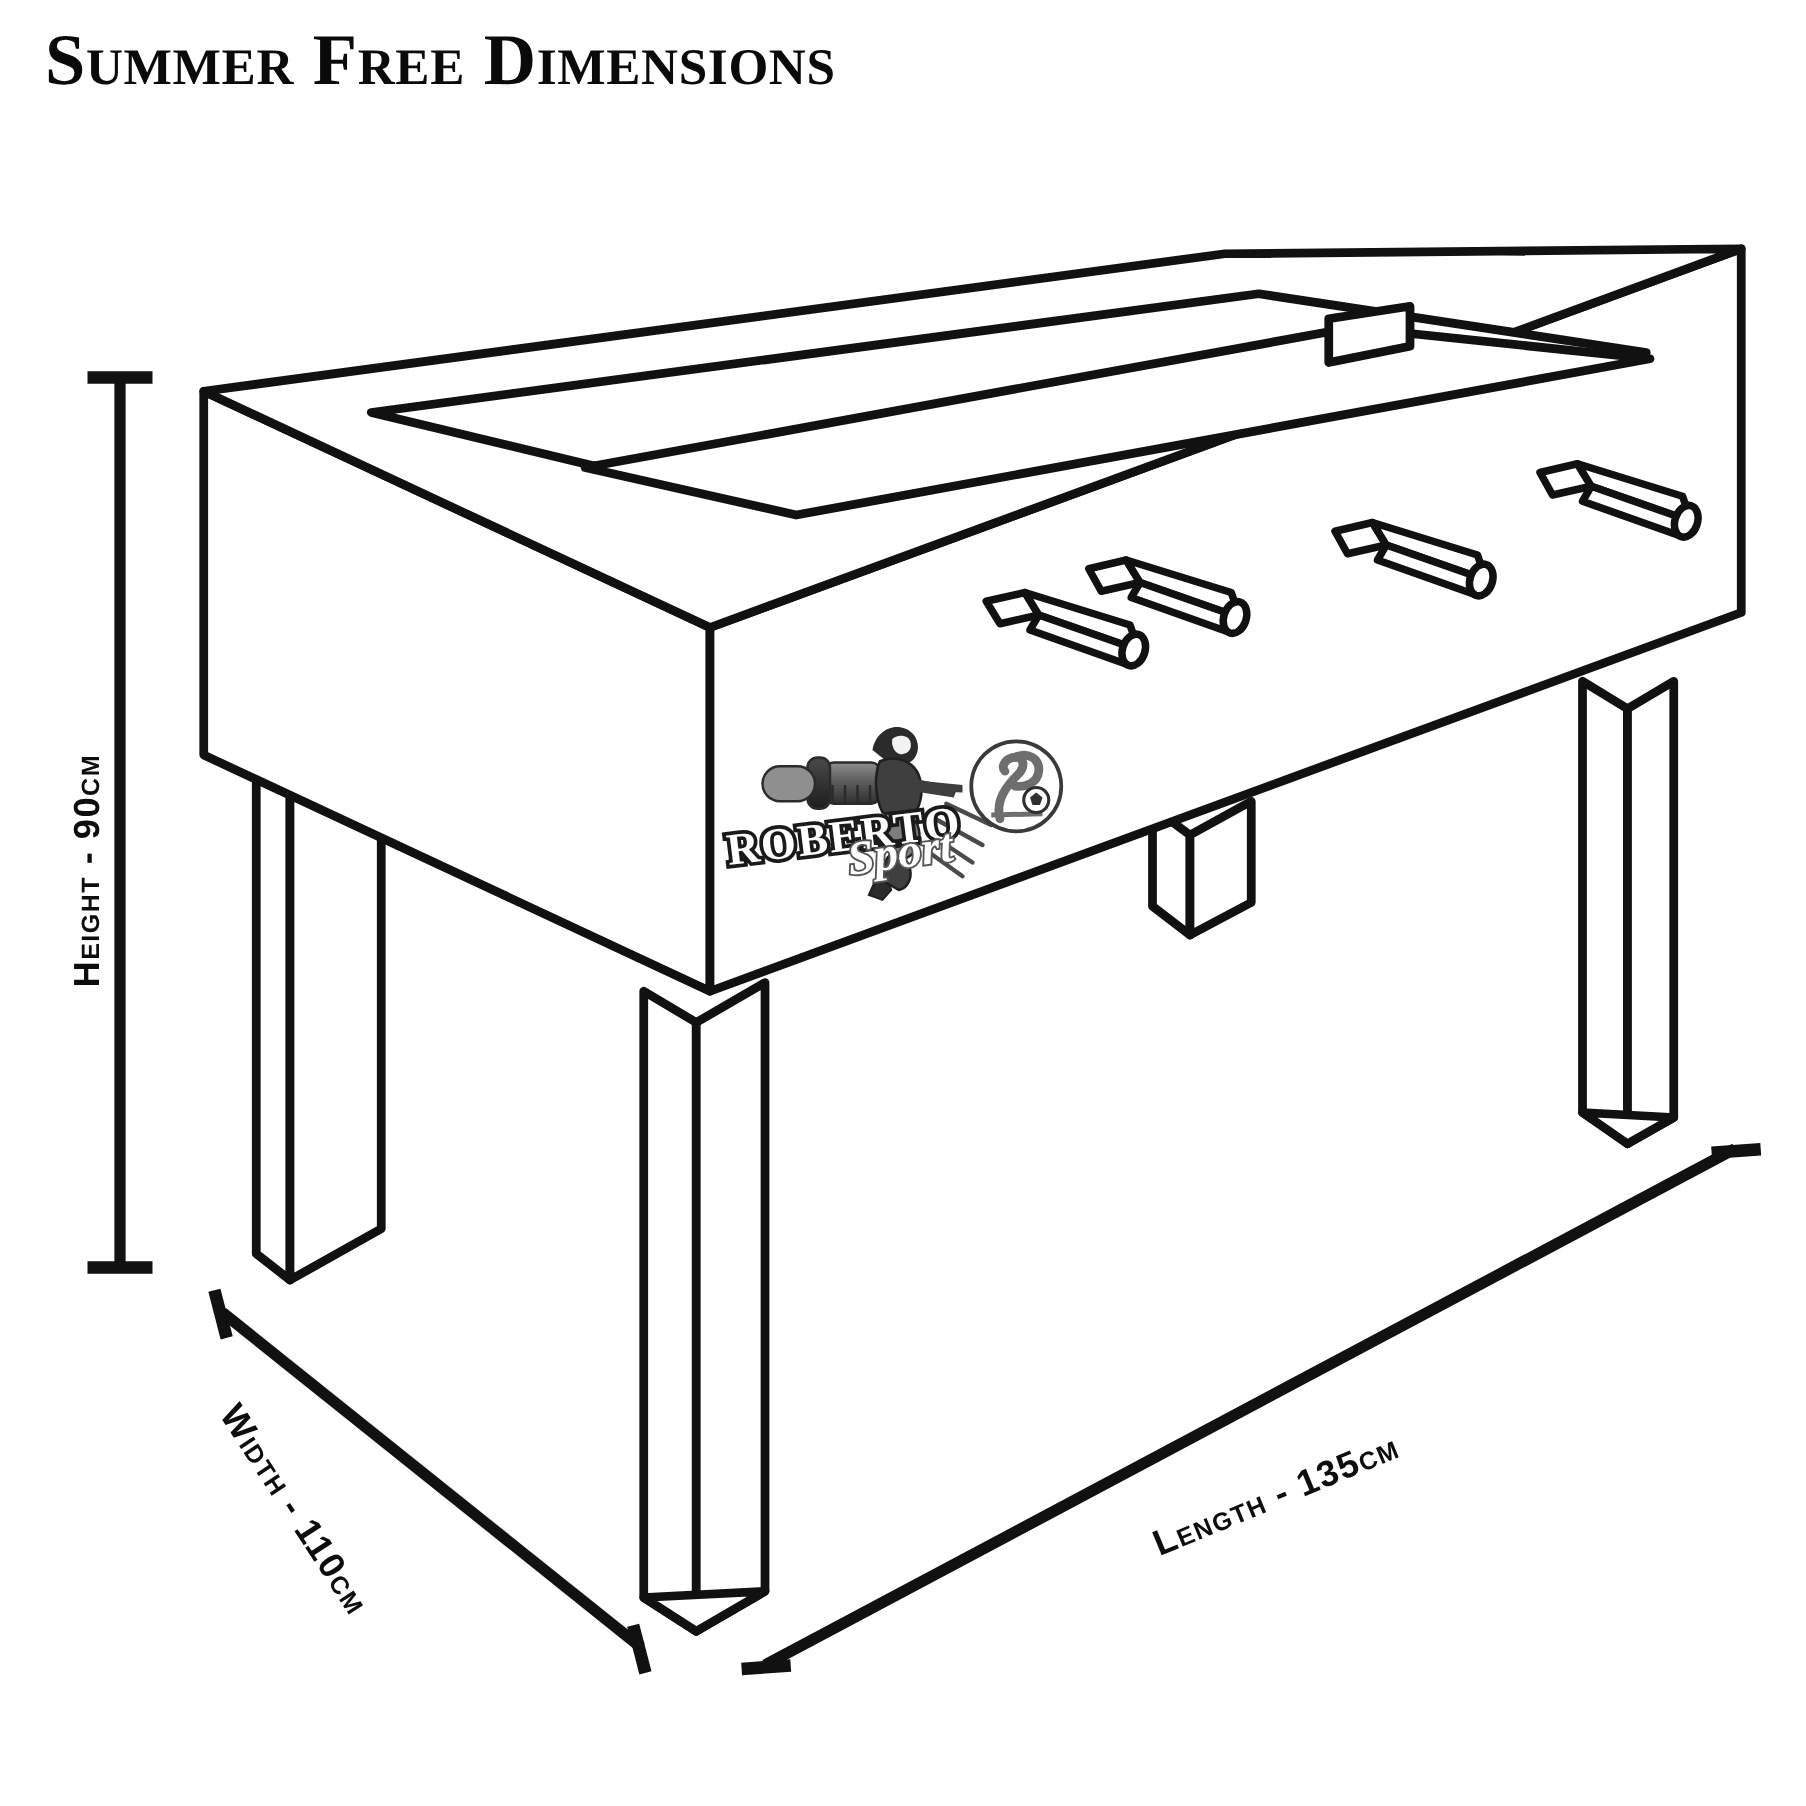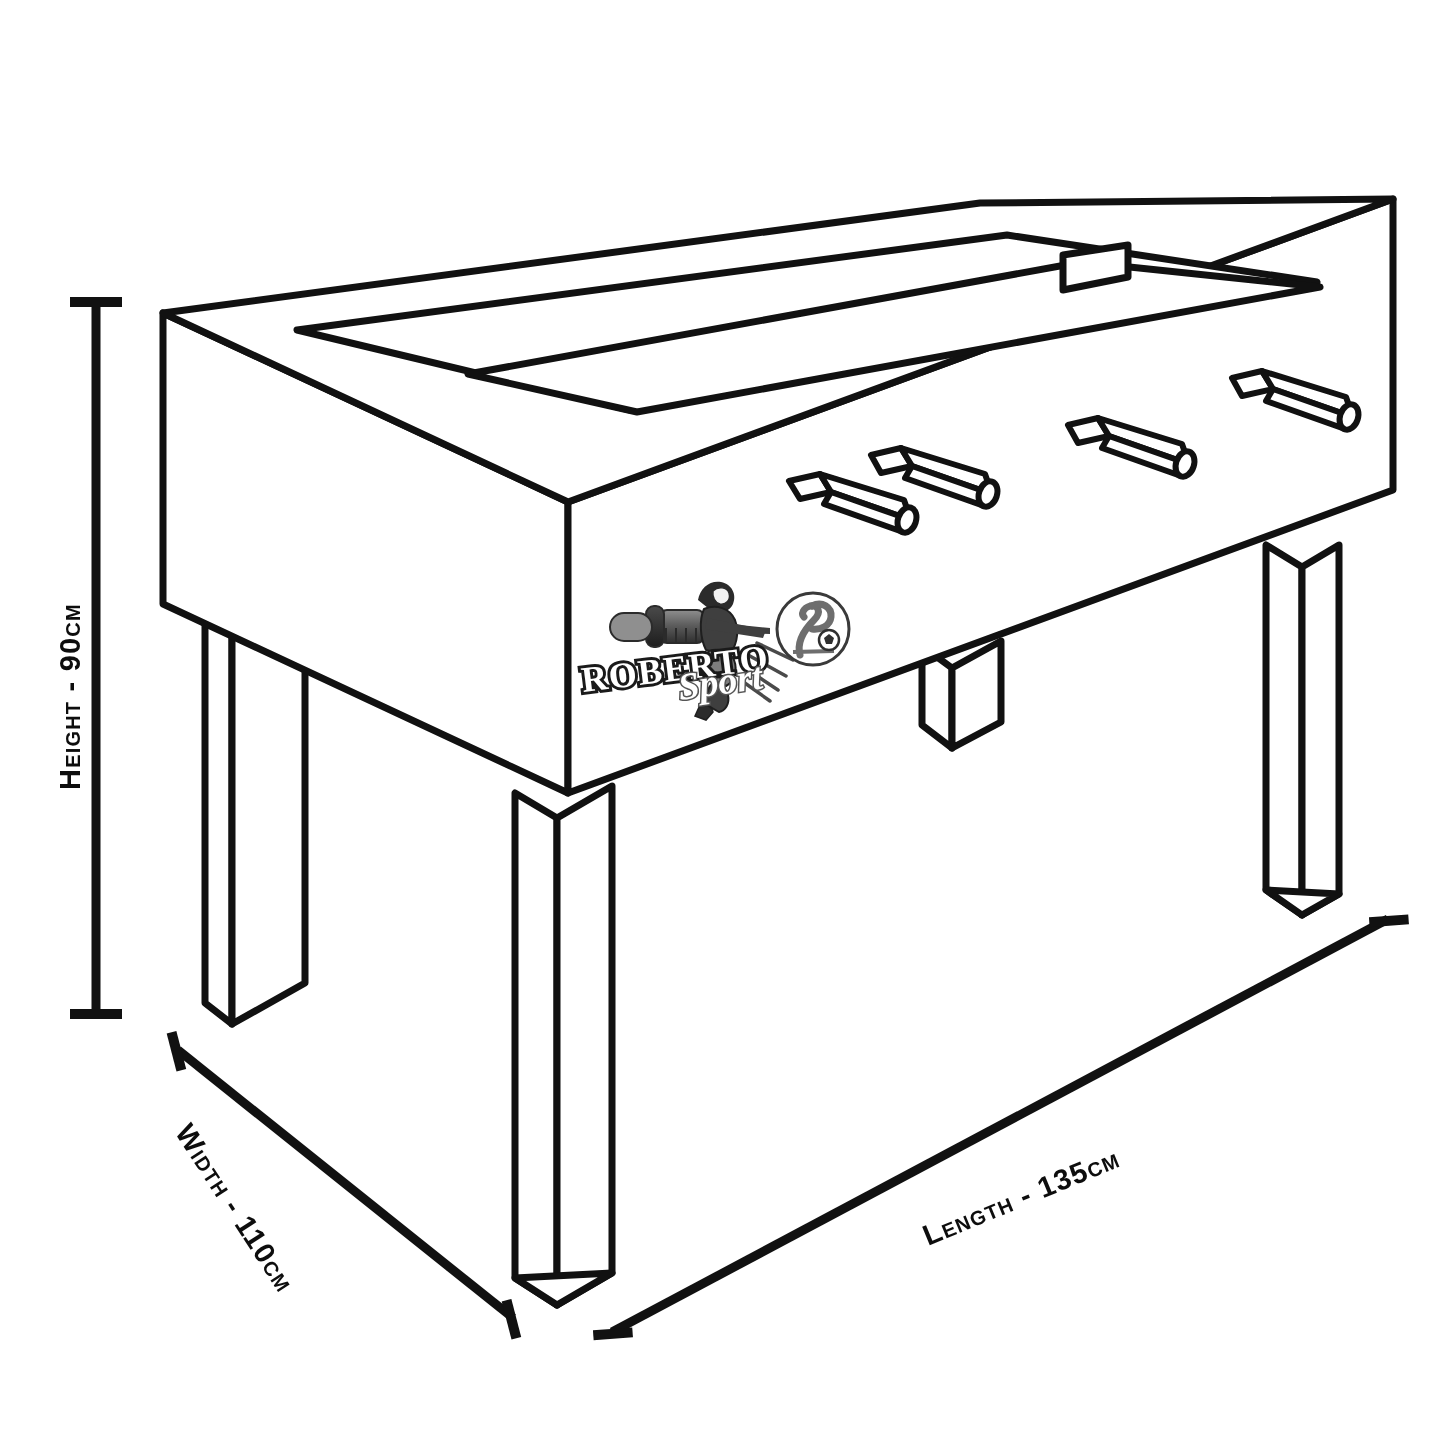--- a/index.html
+++ b/index.html
@@ -61,20 +61,21 @@
     left: 918px;
     top: 1222px;
     transform: rotate(-22.5deg);
   }
 </style>
 </head>
 <body>
 
 <div id="page">
 
+  <div id="title">Summer Free Dimensions</div>
 
   <svg id="diagram" width="1445" height="1445" viewBox="0 0 1445 1445">
 
     <defs>
       <linearGradient id="handleGrad" x1="0" y1="0" x2="0" y2="1">
         <stop offset="0%" stop-color="#8e8e8e"></stop>
         <stop offset="45%" stop-color="#5e5e5e"></stop>
         <stop offset="100%" stop-color="#2f2f2f"></stop>
       </linearGradient>
       <linearGradient id="bodyGrad" x1="0" y1="0" x2="0" y2="1">

